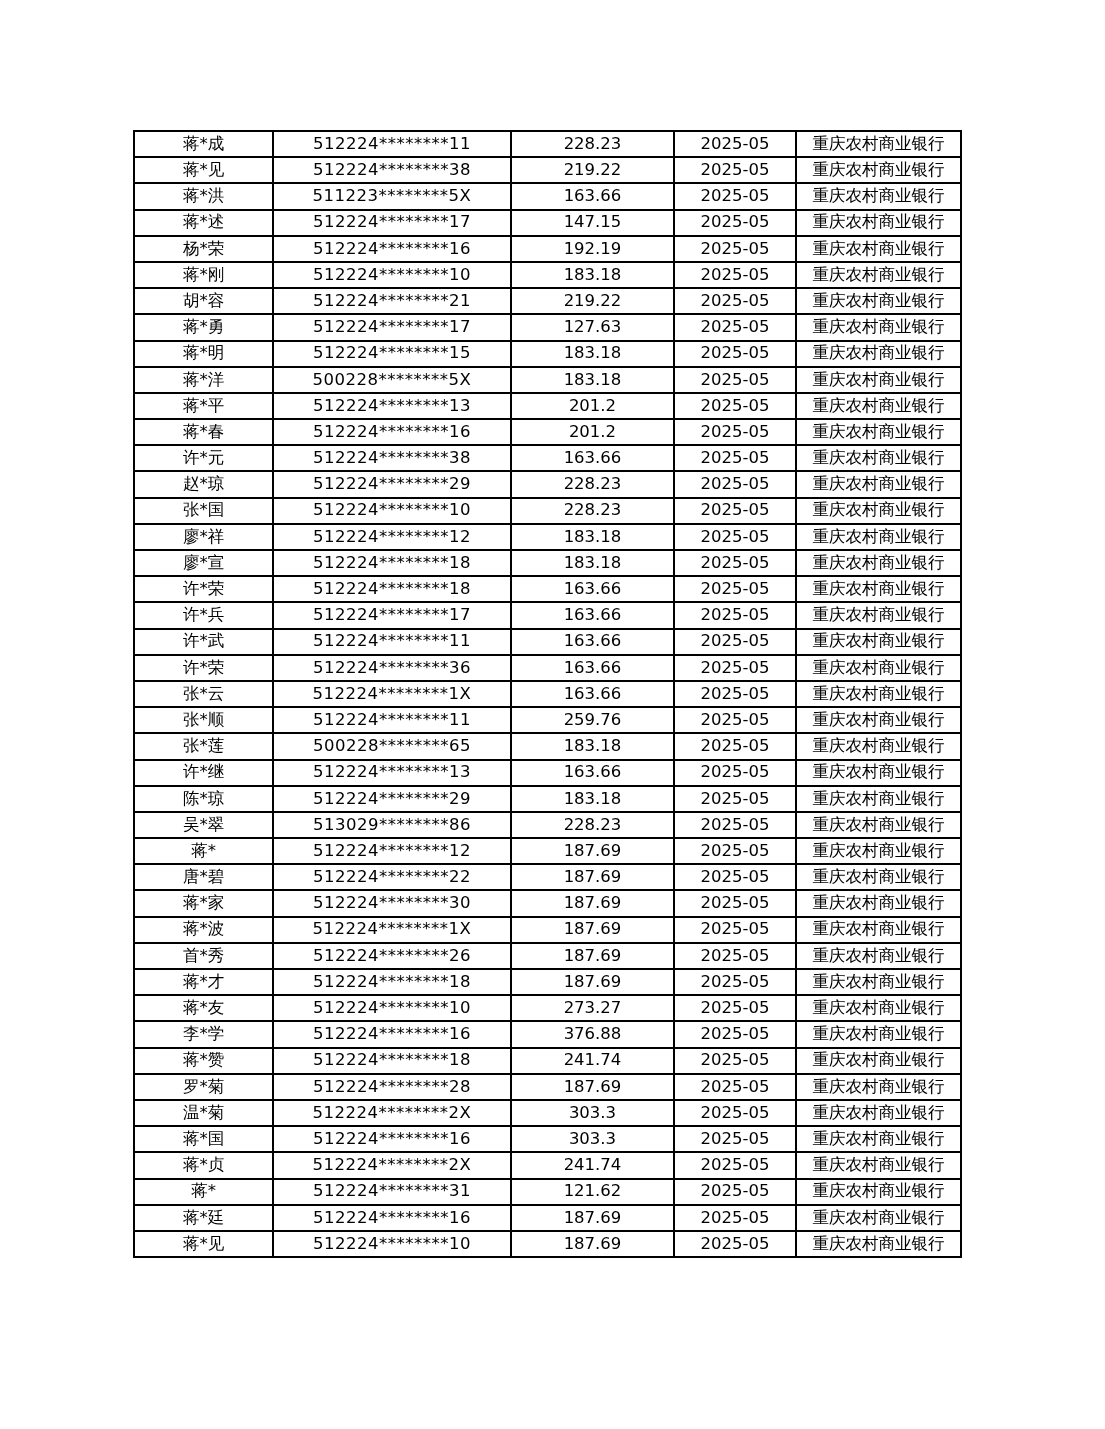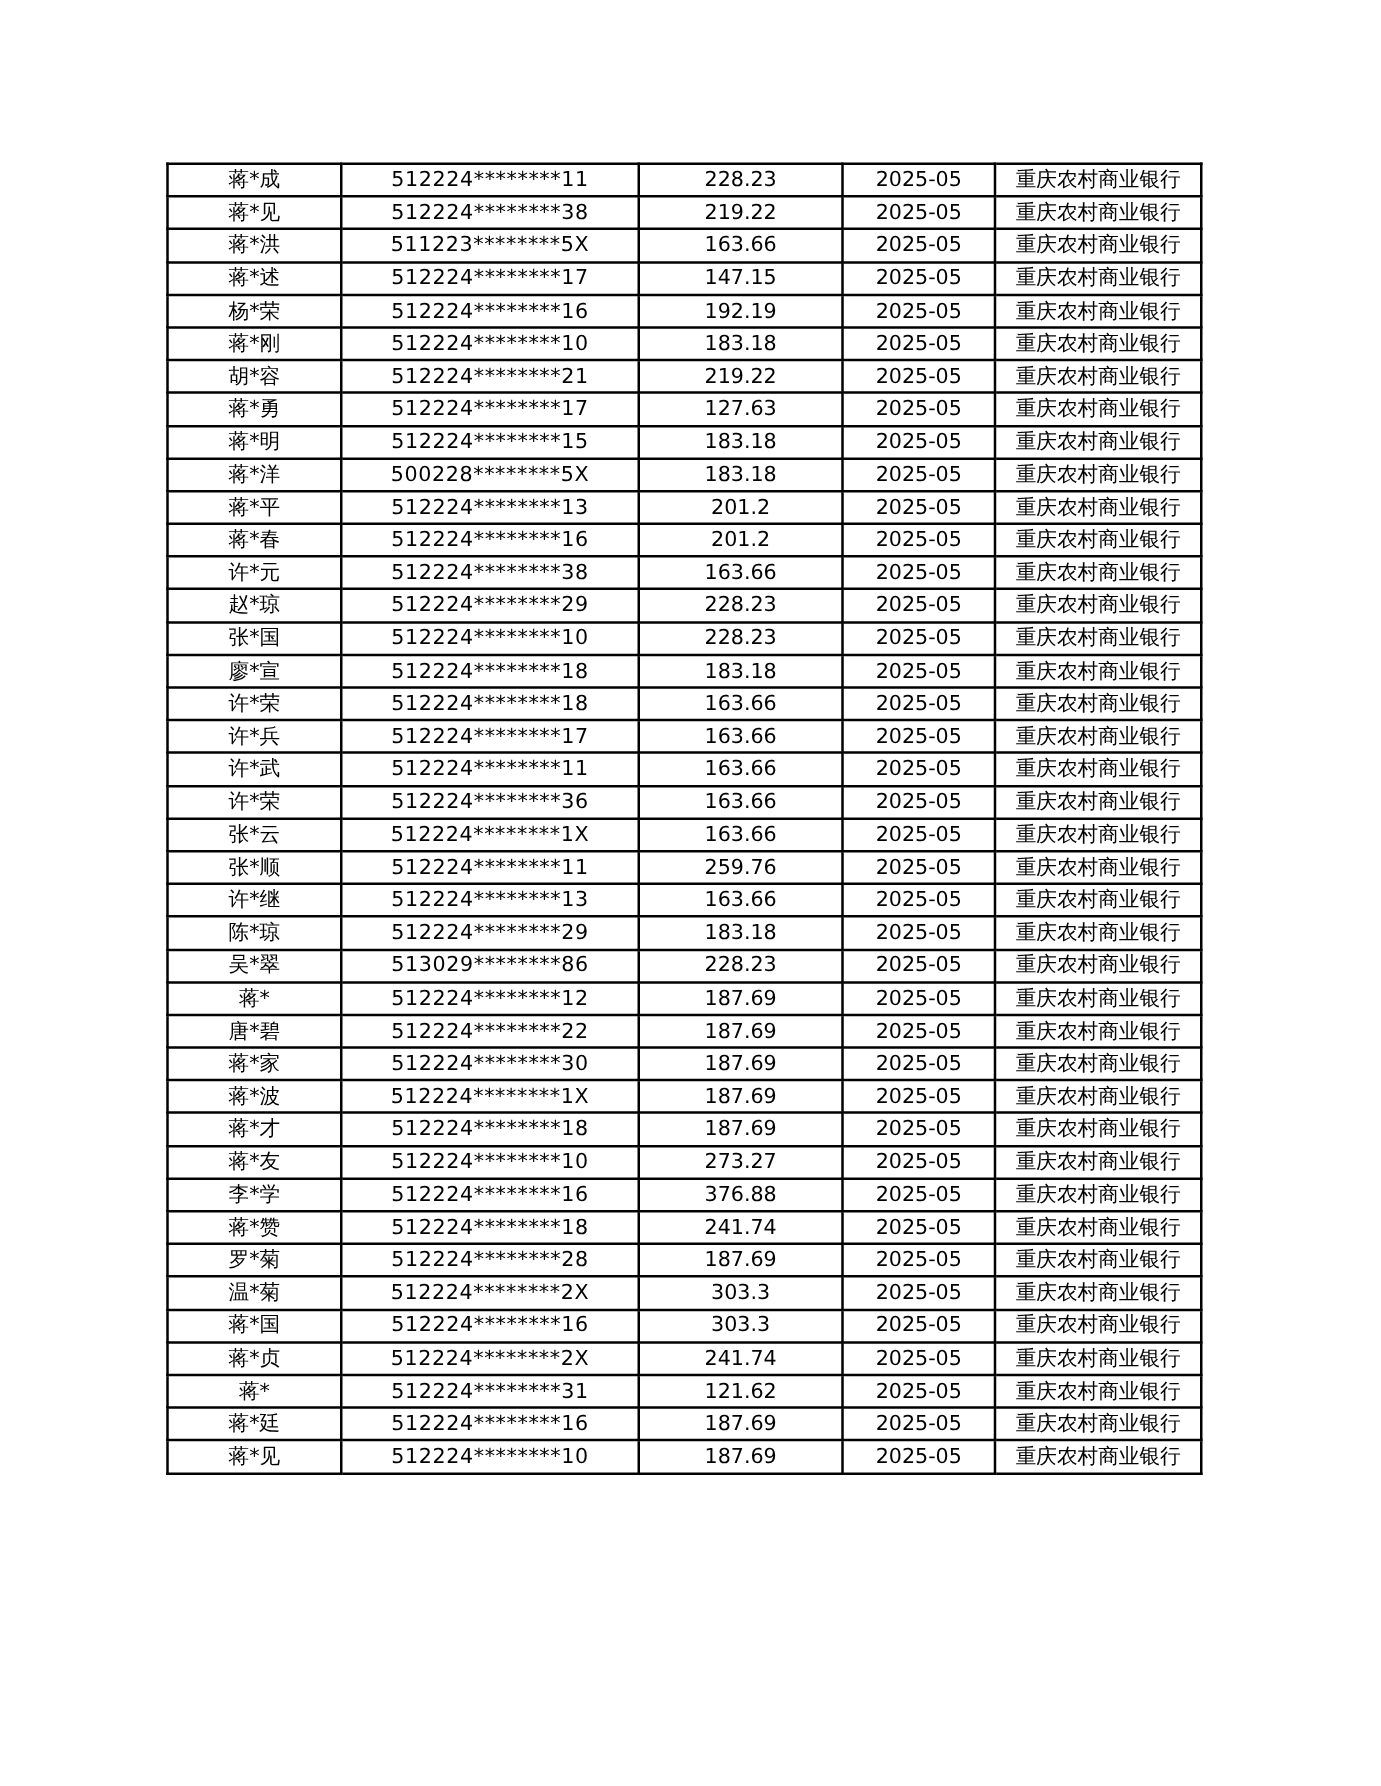--- a/index.html
+++ b/index.html
@@ -150,20 +150,27 @@
     <td class="cell-bank">重庆农村商业银行</td>
   </tr>
         <tr>
     <td class="cell-name">张*国</td>
     <td class="cell-id-number">512224********10</td>
     <td class="cell-amount">228.23</td>
     <td class="cell-month">2025-05</td>
     <td class="cell-bank">重庆农村商业银行</td>
   </tr>
         <tr>
+    <td class="cell-name">廖*祥</td>
+    <td class="cell-id-number">512224********12</td>
+    <td class="cell-amount">183.18</td>
+    <td class="cell-month">2025-05</td>
+    <td class="cell-bank">重庆农村商业银行</td>
+  </tr>
+        <tr>
     <td class="cell-name">廖*宣</td>
     <td class="cell-id-number">512224********18</td>
     <td class="cell-amount">183.18</td>
     <td class="cell-month">2025-05</td>
     <td class="cell-bank">重庆农村商业银行</td>
   </tr>
         <tr>
     <td class="cell-name">许*荣</td>
     <td class="cell-id-number">512224********18</td>
     <td class="cell-amount">163.66</td>
@@ -199,20 +206,27 @@
     <td class="cell-bank">重庆农村商业银行</td>
   </tr>
         <tr>
     <td class="cell-name">张*顺</td>
     <td class="cell-id-number">512224********11</td>
     <td class="cell-amount">259.76</td>
     <td class="cell-month">2025-05</td>
     <td class="cell-bank">重庆农村商业银行</td>
   </tr>
         <tr>
+    <td class="cell-name">张*莲</td>
+    <td class="cell-id-number">500228********65</td>
+    <td class="cell-amount">183.18</td>
+    <td class="cell-month">2025-05</td>
+    <td class="cell-bank">重庆农村商业银行</td>
+  </tr>
+        <tr>
     <td class="cell-name">许*继</td>
     <td class="cell-id-number">512224********13</td>
     <td class="cell-amount">163.66</td>
     <td class="cell-month">2025-05</td>
     <td class="cell-bank">重庆农村商业银行</td>
   </tr>
         <tr>
     <td class="cell-name">陈*琼</td>
     <td class="cell-id-number">512224********29</td>
     <td class="cell-amount">183.18</td>
@@ -243,20 +257,27 @@
         <tr>
     <td class="cell-name">蒋*家</td>
     <td class="cell-id-number">512224********30</td>
     <td class="cell-amount">187.69</td>
     <td class="cell-month">2025-05</td>
     <td class="cell-bank">重庆农村商业银行</td>
   </tr>
         <tr>
     <td class="cell-name">蒋*波</td>
     <td class="cell-id-number">512224********1X</td>
+    <td class="cell-amount">187.69</td>
+    <td class="cell-month">2025-05</td>
+    <td class="cell-bank">重庆农村商业银行</td>
+  </tr>
+        <tr>
+    <td class="cell-name">首*秀</td>
+    <td class="cell-id-number">512224********26</td>
     <td class="cell-amount">187.69</td>
     <td class="cell-month">2025-05</td>
     <td class="cell-bank">重庆农村商业银行</td>
   </tr>
         <tr>
     <td class="cell-name">蒋*才</td>
     <td class="cell-id-number">512224********18</td>
     <td class="cell-amount">187.69</td>
     <td class="cell-month">2025-05</td>
     <td class="cell-bank">重庆农村商业银行</td>

